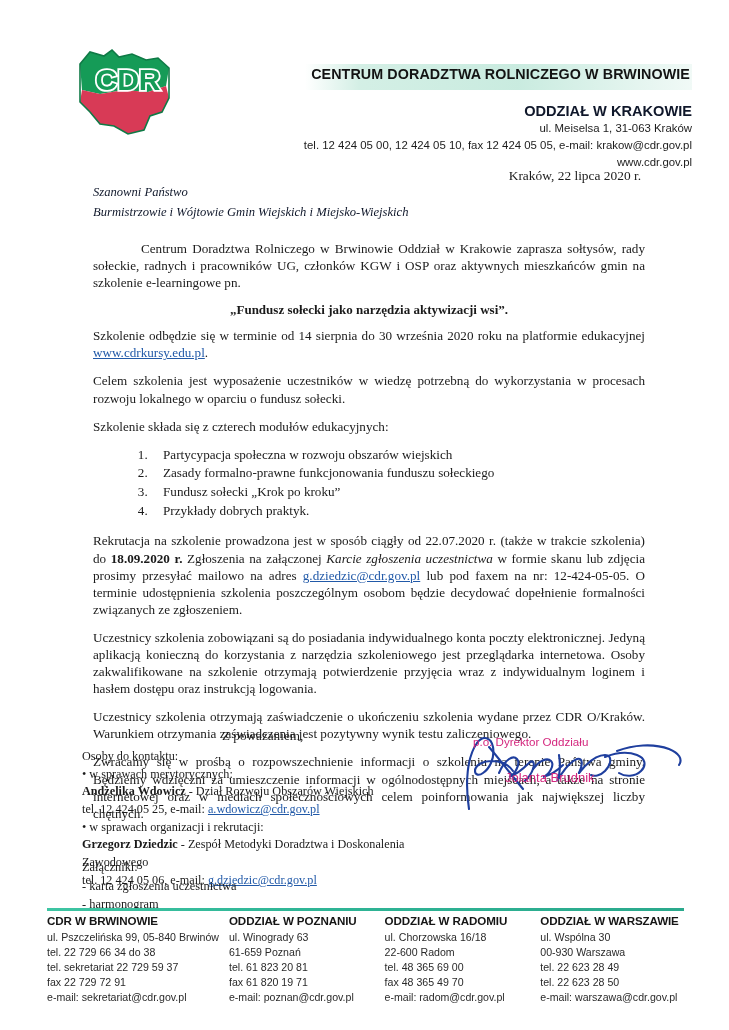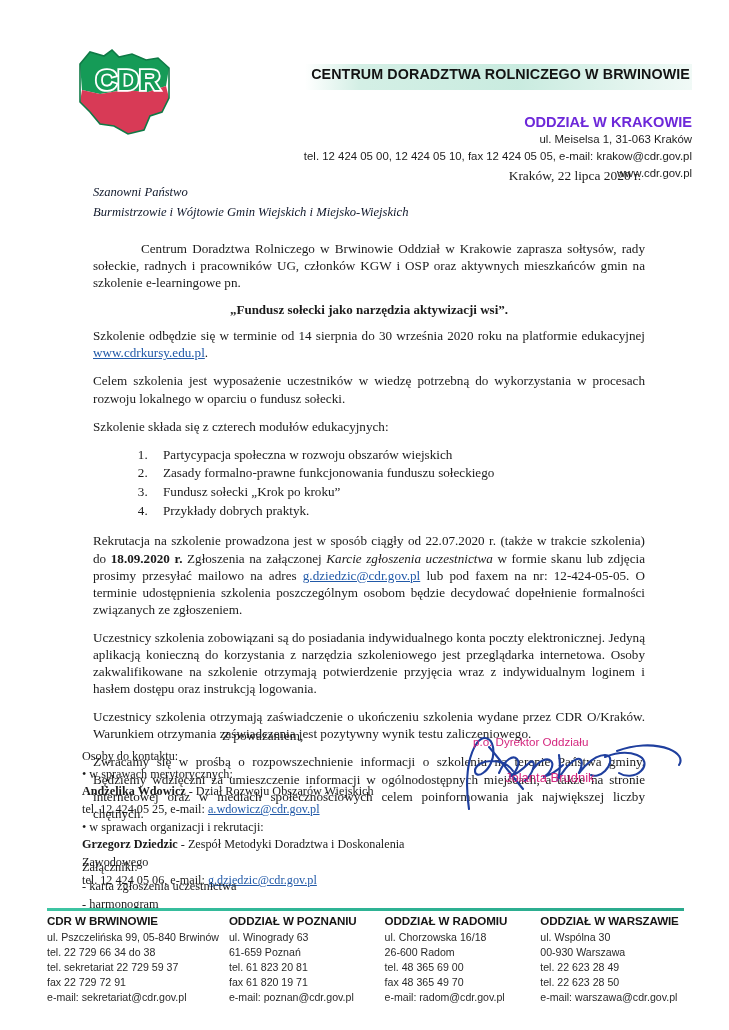--- a/index.html
+++ b/index.html
@@ -54,22 +54,22 @@
     font-weight: bold;
     font-size: 14.3px;
     letter-spacing: .1px;
     color: #131313;
     white-space: nowrap;
   }
   .branch-title {
     font-family: "Liberation Sans", sans-serif;
     font-weight: bold;
     font-size: 14.6px;
-    margin-top: 24px;
-    color: #6d28d9;
+    margin-top: 13px;
+    color: #0f172a;
   }
   .addr-line {
     font-family: "Liberation Sans", sans-serif;
     font-size: 11.4px;
     color: #1c1c1c;
     margin-top: 2px;
     line-height: 1.32;
   }
 
   
@@ -339,21 +339,21 @@
       <h4>ODDZIAŁ W POZNANIU</h4>
       <div class="fl">ul. Winogrady 63</div>
       <div class="fl">61-659 Poznań</div>
       <div class="fl">tel. 61 823 20 81</div>
       <div class="fl">fax 61 820 19 71</div>
       <div class="fl">e-mail: poznan@cdr.gov.pl</div>
     </div>
     <div class="fcol">
       <h4>ODDZIAŁ W RADOMIU</h4>
       <div class="fl">ul. Chorzowska 16/18</div>
-      <div class="fl">26-600 Radom</div>
+      <div class="fl">22-600 Radom</div>
       <div class="fl">tel. 48 365 69 00</div>
       <div class="fl">fax 48 365 49 70</div>
       <div class="fl">e-mail: radom@cdr.gov.pl</div>
     </div>
     <div class="fcol">
       <h4>ODDZIAŁ W WARSZAWIE</h4>
       <div class="fl">ul. Wspólna 30</div>
       <div class="fl">00-930 Warszawa</div>
       <div class="fl">tel. 22 623 28 49</div>
       <div class="fl">tel. 22 623 28 50</div>

